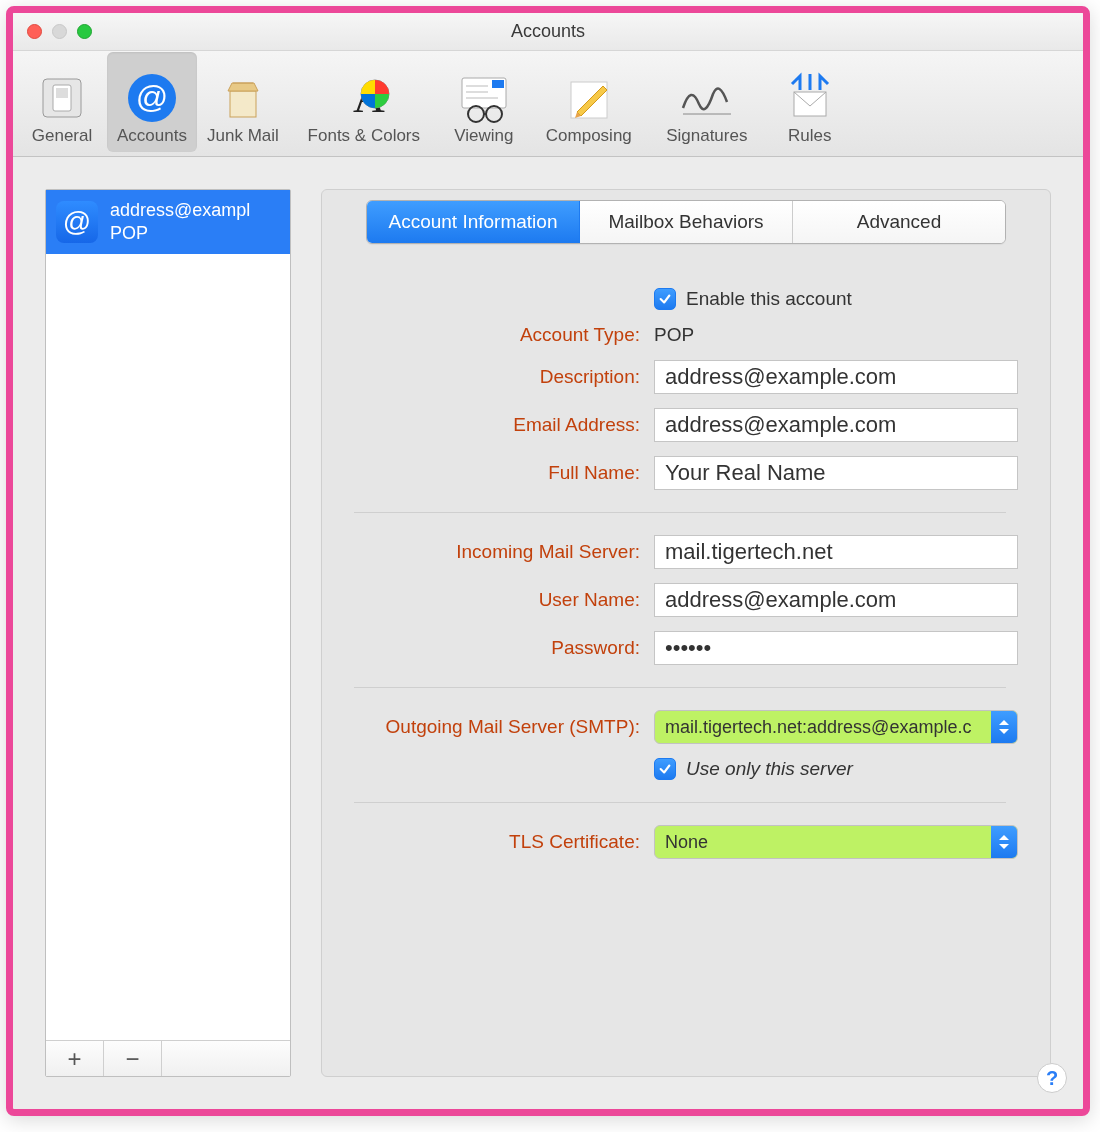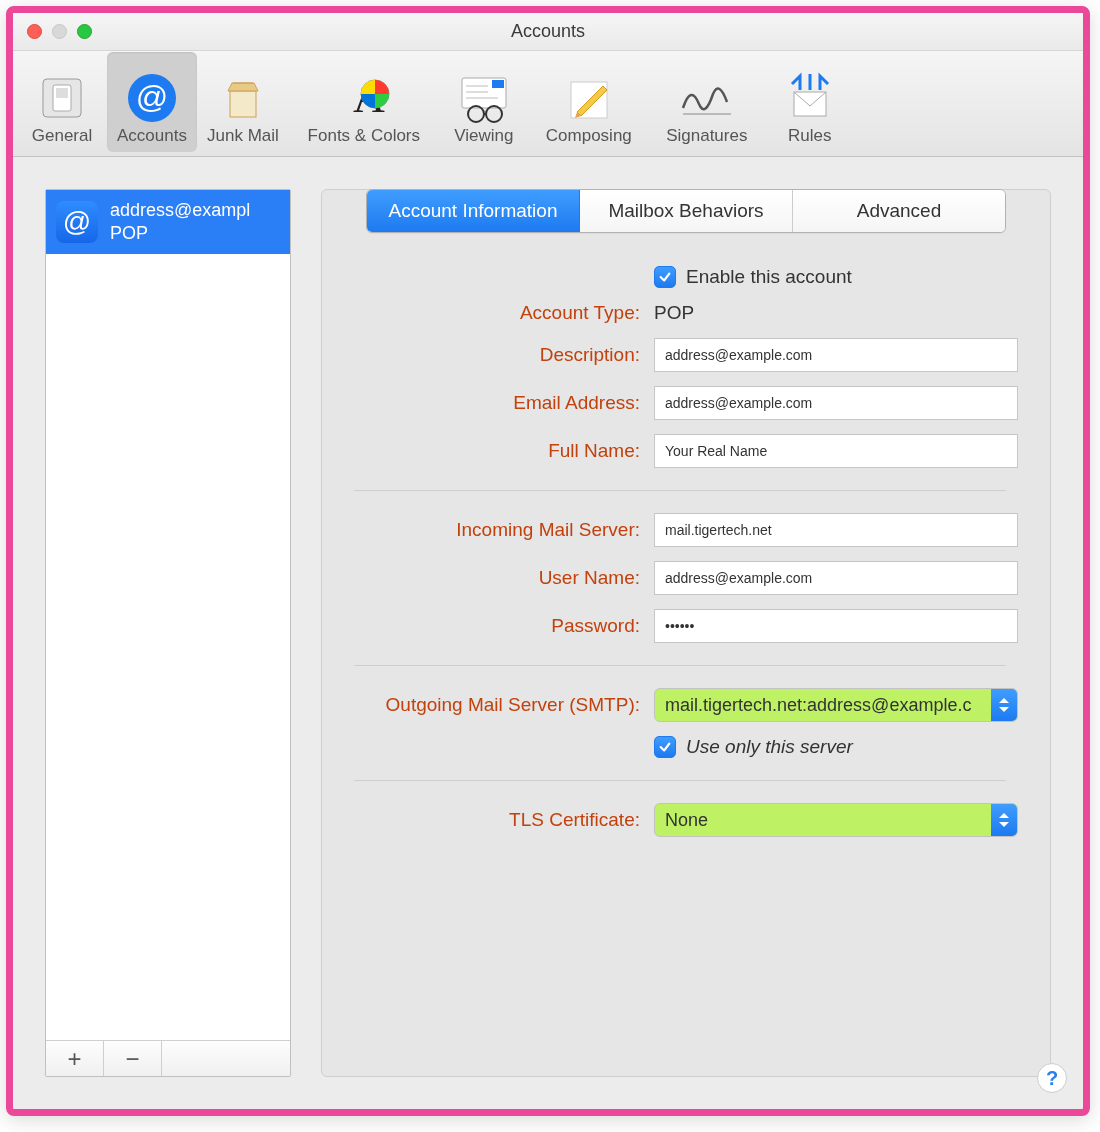--- a/index.html
+++ b/index.html
@@ -112,21 +112,21 @@
     flex: 1;
     background: #e6e6e6;
     border: 1px solid #cfcfcf;
     border-radius: 6px;
     padding: 0;
     position: relative;
   }
   .tabs {
     display: flex;
     width: 640px;
-    margin: 0 auto;
+    margin: 11px auto;
     position: relative;
     top: -1px;
     border: 1px solid #b2b2b2;
     border-radius: 6px;
     overflow: hidden;
     background: #fff;
     box-shadow: 0 1px 1px rgba(0,0,0,0.05);
   }
   .tab {
     flex: 1;
@@ -162,21 +162,21 @@
   .row .val {
     flex: 1;
     font-size: 19px;
     color: #333;
     display: flex;
     align-items: center;
   }
   input.textin {
     width: 100%;
     height: 34px;
-    font-size: 14px;
+    font-size: 22px;
     padding: 4px 10px;
     border: 1px solid #c5c5c5;
     background: #fff;
     color: #333;
     font-family: inherit;
   }
   .select {
     flex: 1;
     height: 34px;
     background: #bef264;

